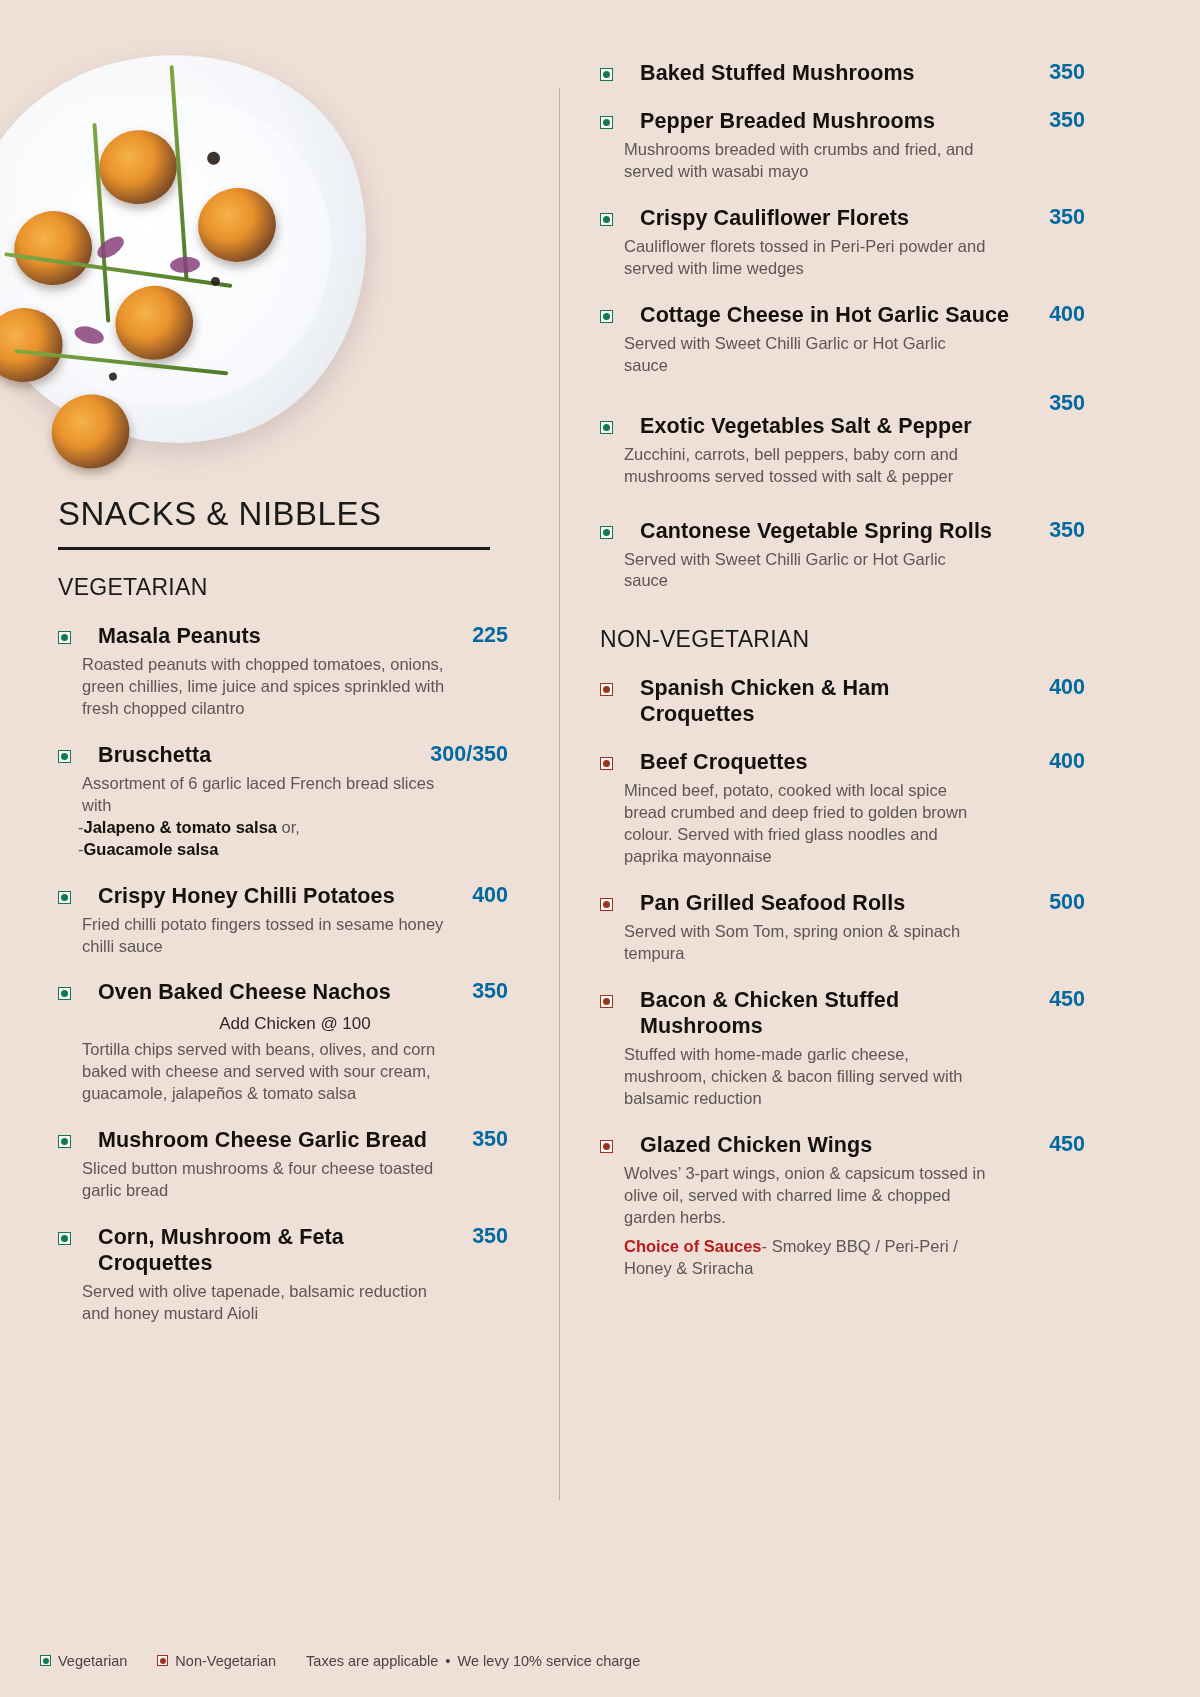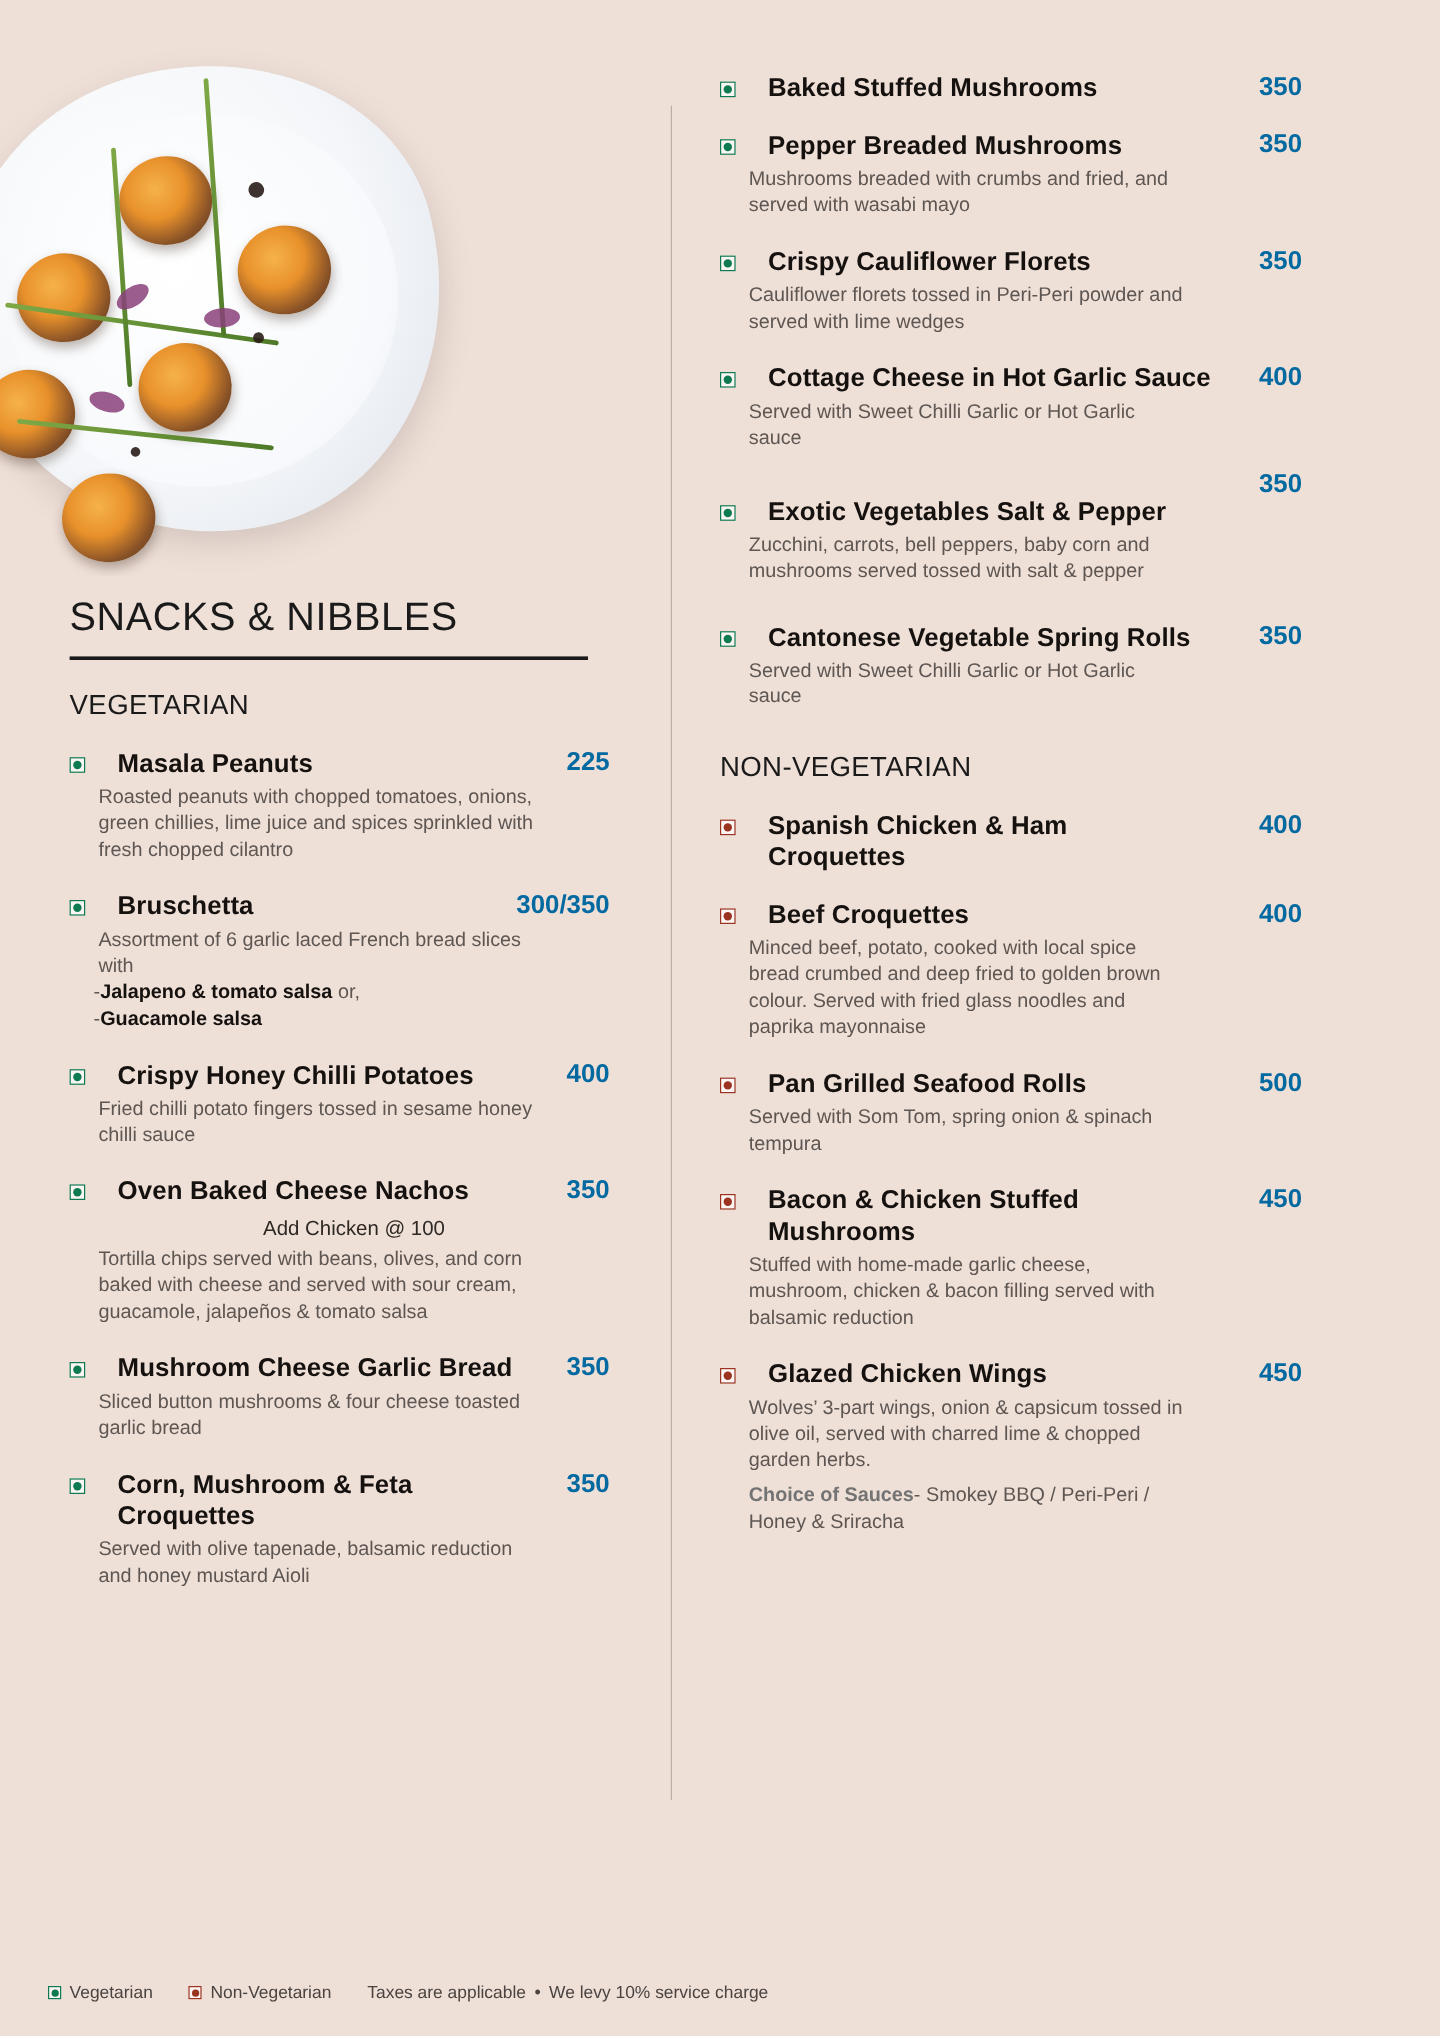--- a/index.html
+++ b/index.html
@@ -198,21 +198,21 @@
   .sub-line b { color: #15110F; font-weight: 700; }
 
   .sauces {
     font-size: 16.5px;
     line-height: 1.33;
     color: #5E5652;
     margin-left: 24px;
     margin-top: 7px;
     max-width: 375px;
   }
-  .sauces b { color: #737373; font-weight: 700; }
+  .sauces b { color: #b91c1c; font-weight: 700; }
 
   
   .item.price-above .item-head { align-items: flex-start; }
   .item.price-above .item-price { margin-top: -22px; }
 
   
   .footer {
     position: absolute;
     left: 40px;
     bottom: 28px;

